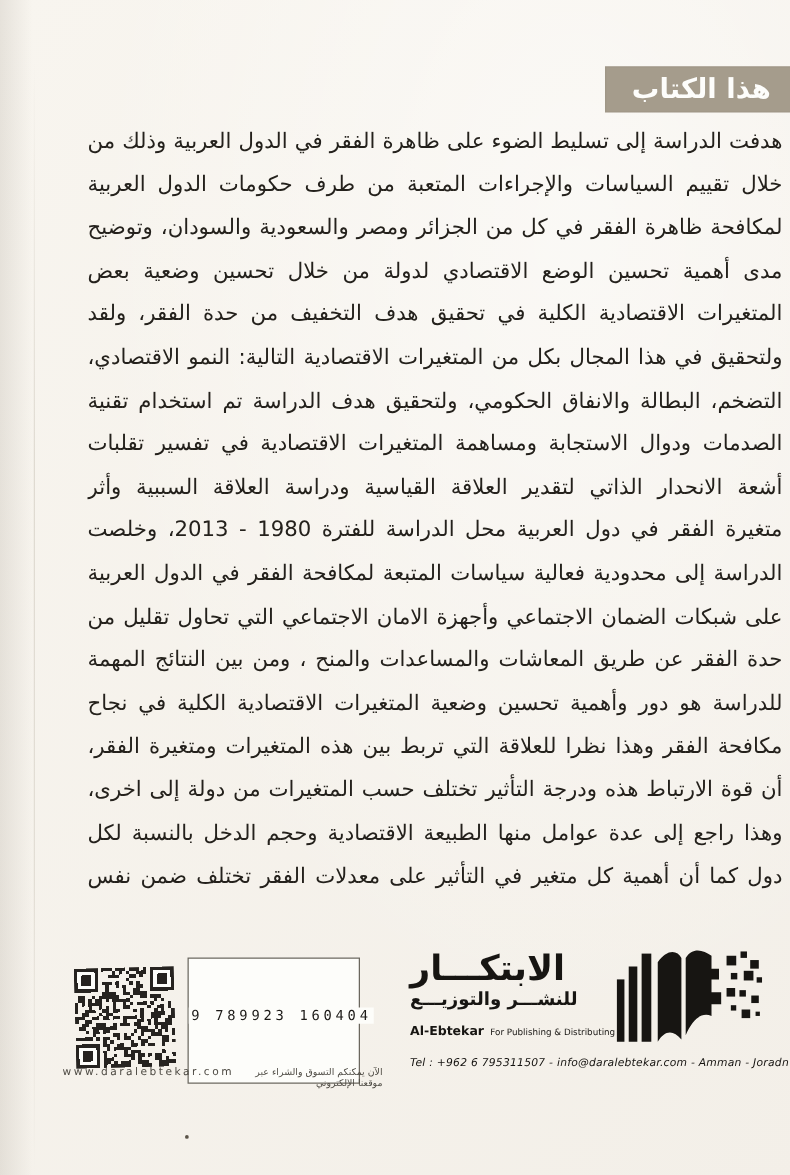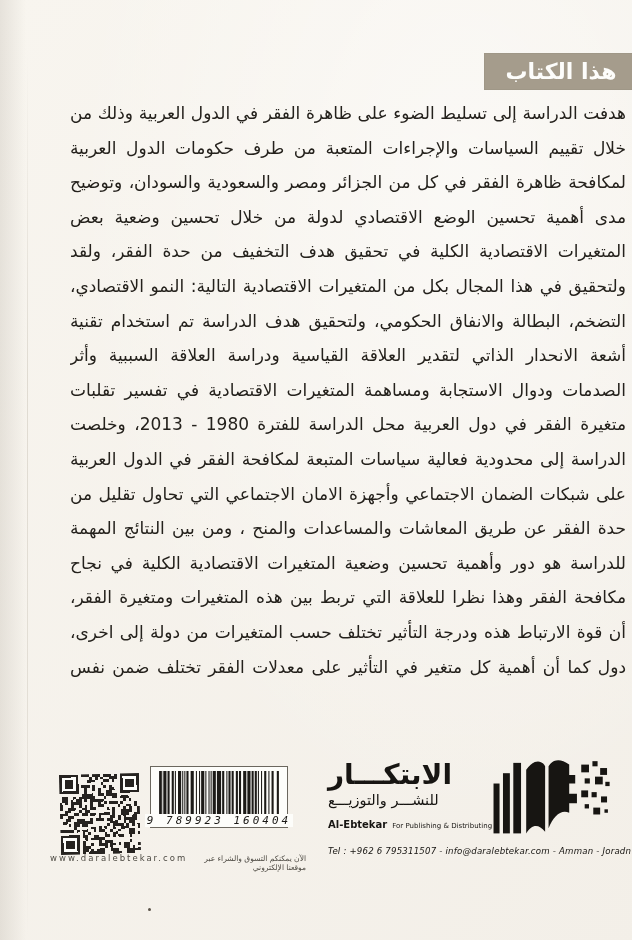--- a/index.html
+++ b/index.html
@@ -33,44 +33,44 @@
   .body-text .line{
     height:34.6px; line-height:34.6px;
     text-align:justify; text-align-last:justify;
     overflow:hidden; white-space:normal;
   }
 
   
   .qr{position:absolute; left:60px; top:774px; width:80px; height:80px;}
   .qr svg{width:100%; height:100%; shape-rendering:crispEdges; fill:#262320; transform:rotate(-1.5deg);}
   .barcode{
-    position:absolute; left:150px; top:766px; width:138px; height:62px;
+    position:absolute; left:150px; top:766px; width:138px; height:101px;
     background:#fdfdfa; border:1px solid #6b675e; box-sizing:border-box;
-    display:flex; flex-direction:column; align-items:center; padding-top:4px;font-style:italic;
+    display:flex; flex-direction:row; align-items:center; padding-top:4px;
   }
   .barcode svg{width:124px; height:58px; fill:#1c1a17;}
   .barcode-digits{
     margin-top:-12px; background:#fdfdfa; padding:0 2px;
     font-family:"DejaVu Sans Mono", monospace; font-size:11px; letter-spacing:3px;
     color:#1c1a17; white-space:nowrap;
   }
   .webline{
     position:absolute; left:50px; top:853px; width:256px;
     display:flex; justify-content:space-between; align-items:baseline;
     color:#4d4a43;
   }
   .webline .url{font-size:8.5px; letter-spacing:2px; font-weight:500;}
   .webline .ar{font-size:7.5px; direction:rtl; font-weight:500;}
 
   
   .publisher{position:absolute; left:328px; top:756px; width:300px;}
   .pub-row{display:flex; align-items:flex-start;}
   .pub-names{width:160px; text-align:left; direction:rtl; padding-top:4px;}
   .pub-name-ar{font-size:28px; font-weight:bold; line-height:30px; color:#171512; white-space:nowrap;}
-  .pub-tag-ar{font-size:14.5px; font-weight:normal; line-height:20px; color:#171512; white-space:nowrap;}
+  .pub-tag-ar{font-size:14.5px; font-weight:bold; line-height:20px; color:#171512; white-space:nowrap;}
   .pub-en{direction:ltr; text-align:left; margin-top:3px; white-space:nowrap; color:#171512;}
   .pub-en .en-name{font-size:10px; font-weight:bold;}
   .pub-en .en-tag{font-size:7px; font-weight:500;}
   .pub-logo{width:128px; height:86px; flex:0 0 auto;}
   .pub-logo svg{width:100%; height:100%; fill:#171512;}
   .pub-contact{
     margin-top:4px; font-size:8.6px; font-weight:500; letter-spacing:.2px;
     color:#14120f; white-space:nowrap; direction:ltr;font-style:italic;
   }
 </style>
@@ -85,29 +85,30 @@
   <div class="badge">هذا الكتاب</div>
 
   <div class="body-text">
     <div class="line">هدفت الدراسة إلى تسليط الضوء على ظاهرة الفقر في الدول العربية وذلك من</div>
     <div class="line">خلال تقييم السياسات والإجراءات المتعبة من طرف حكومات الدول العربية</div>
     <div class="line">لمكافحة ظاهرة الفقر في كل من الجزائر ومصر والسعودية والسودان، وتوضيح</div>
     <div class="line">مدى أهمية تحسين الوضع الاقتصادي لدولة من خلال تحسين وضعية بعض</div>
     <div class="line">المتغيرات الاقتصادية الكلية في تحقيق هدف التخفيف من حدة الفقر، ولقد اهتمت</div>
     <div class="line">ولتحقيق في هذا المجال بكل من المتغيرات الاقتصادية التالية: النمو الاقتصادي،</div>
     <div class="line">التضخم، البطالة والانفاق الحكومي، ولتحقيق هدف الدراسة تم استخدام تقنية</div>
+    <div class="line">الصدمات ودوال الاستجابة ومساهمة المتغيرات الاقتصادية في تفسير تقلبات</div>
     <div class="line">أشعة الانحدار الذاتي لتقدير العلاقة القياسية ودراسة العلاقة السببية وأثر</div>
-    <div class="line">الصدمات ودوال الاستجابة ومساهمة المتغيرات الاقتصادية في تفسير تقلبات</div>
     <div class="line">متغيرة الفقر في دول العربية محل الدراسة للفترة 1980 - 2013، وخلصت</div>
     <div class="line">الدراسة إلى محدودية فعالية سياسات المتبعة لمكافحة الفقر في الدول العربية والقائمة</div>
     <div class="line">على شبكات الضمان الاجتماعي وأجهزة الامان الاجتماعي التي تحاول تقليل من</div>
     <div class="line">حدة الفقر عن طريق المعاشات والمساعدات والمنح ، ومن بين النتائج المهمة</div>
     <div class="line">للدراسة هو دور وأهمية تحسين وضعية المتغيرات الاقتصادية الكلية في نجاح سياسة</div>
     <div class="line">مكافحة الفقر وهذا نظرا للعلاقة التي تربط بين هذه المتغيرات ومتغيرة الفقر، غير</div>
     <div class="line">أن قوة الارتباط هذه ودرجة التأثير تختلف حسب المتغيرات من دولة إلى اخرى،</div>
+    <div class="line">وهذا راجع إلى عدة عوامل منها الطبيعة الاقتصادية وحجم الدخل بالنسبة لكل</div>
     <div class="line">دول كما أن أهمية كل متغير في التأثير على معدلات الفقر تختلف ضمن نفس الدولة.</div>
   </div>
 
   <div class="qr">
     <svg viewBox="0 0 29 29" xmlns="http://www.w3.org/2000/svg">
         <rect x="8" y="0" width="1" height="1"></rect>
         <rect x="9" y="0" width="1" height="1"></rect>
         <rect x="10" y="0" width="1" height="1"></rect>
         <rect x="12" y="0" width="1" height="1"></rect>
         <rect x="13" y="0" width="1" height="1"></rect>

